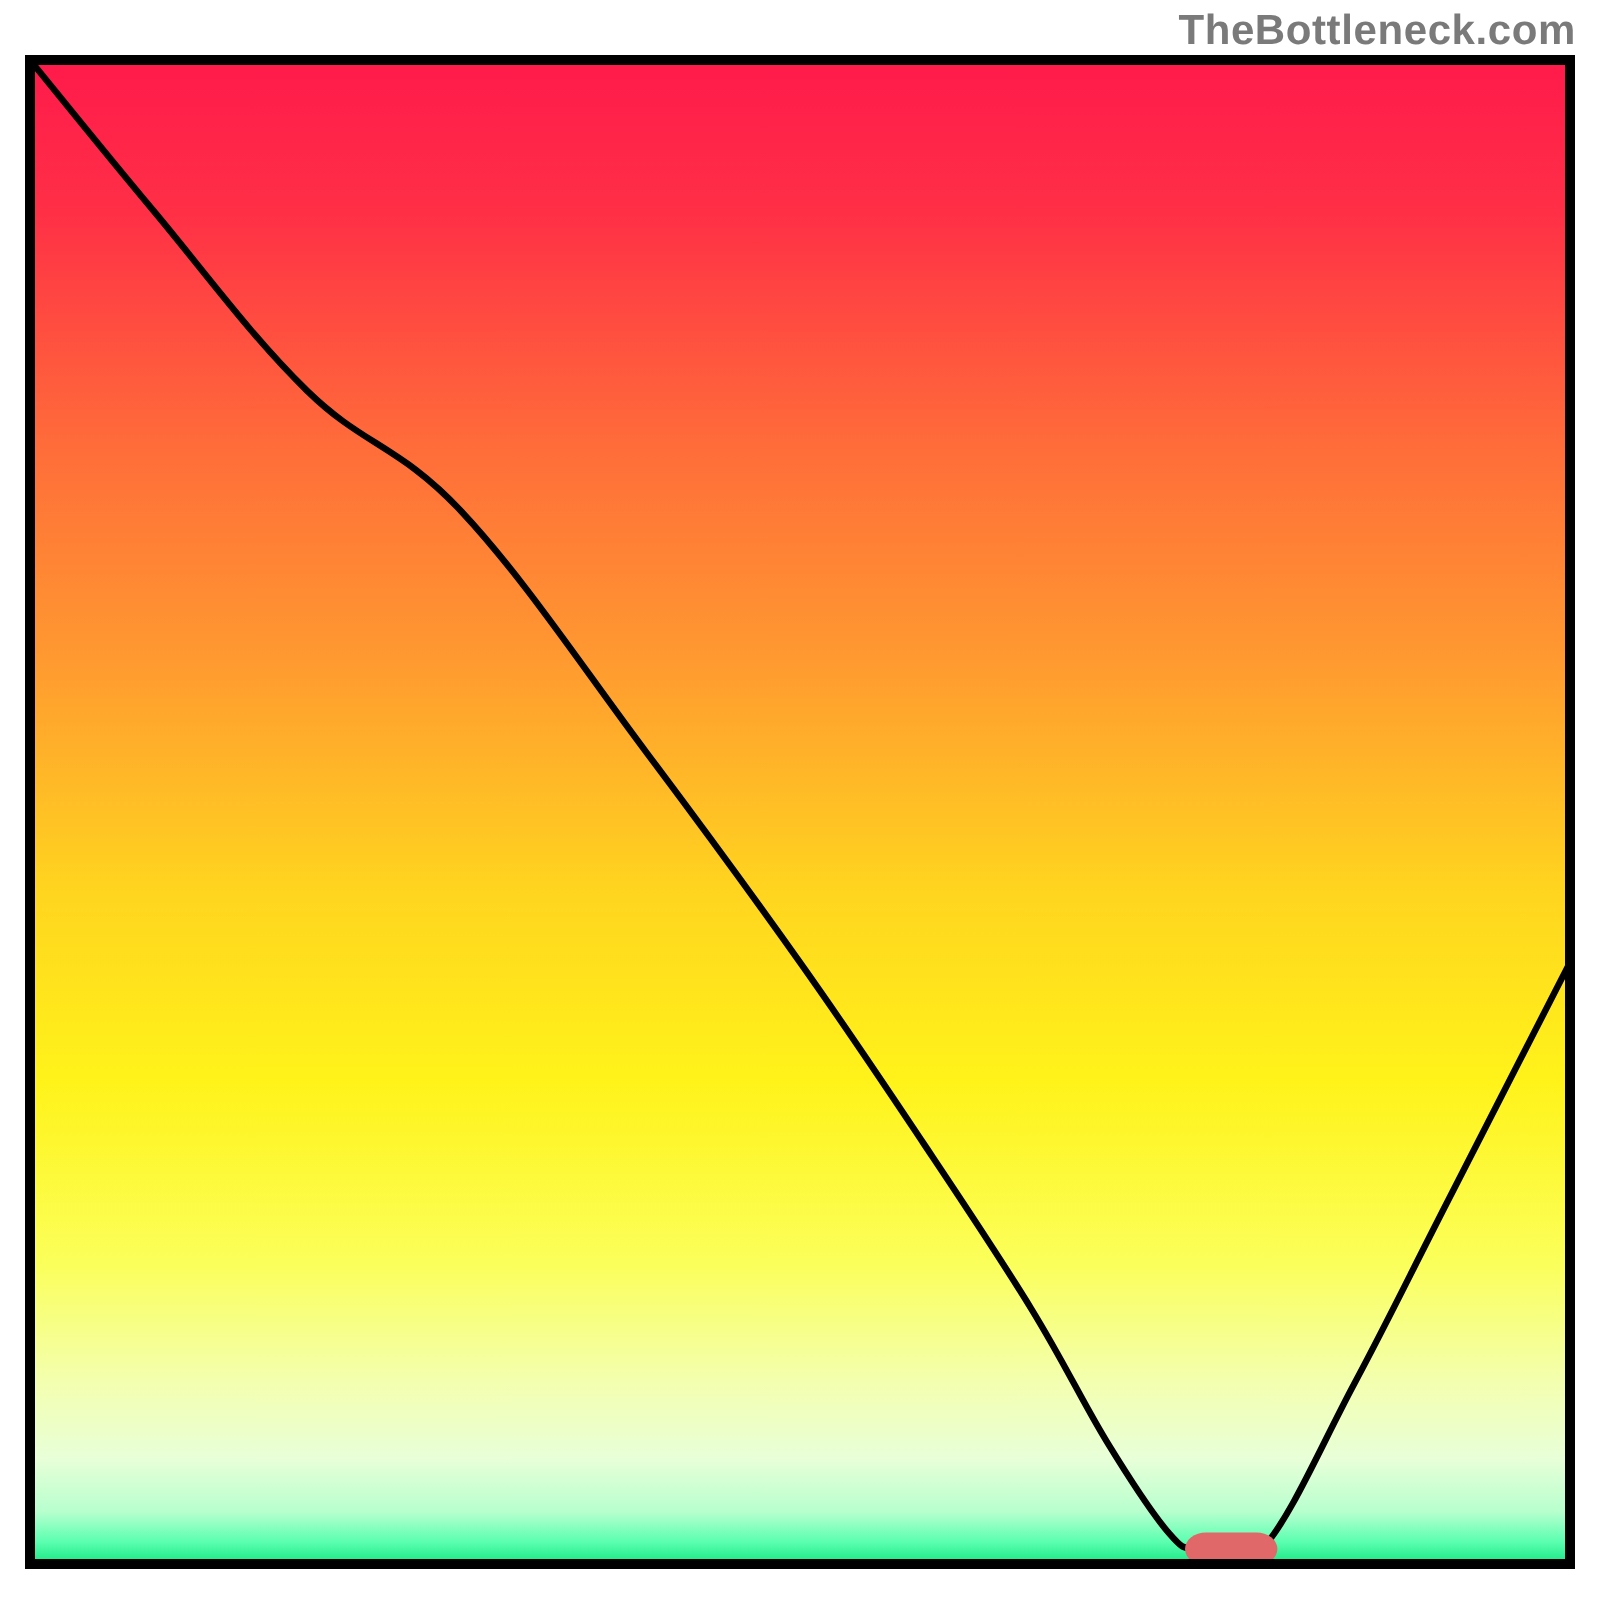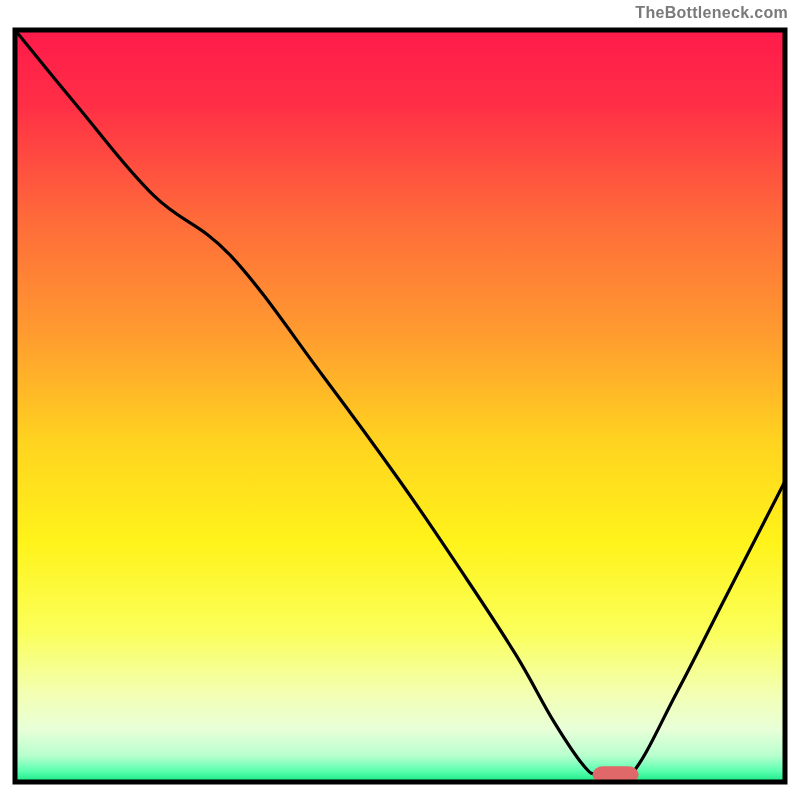--- a/index.html
+++ b/index.html
@@ -13,21 +13,21 @@
   }
   .wrap {
     position: relative;
     width: 800px;
     height: 800px;
   }
   .watermark {
     position: absolute;
     top: 4px;
     right: 12px;
-    font-size: 16px;
+    font-size: 21px;
     font-weight: 600;
     color: #7a7a7a;
     letter-spacing: 0.3px;
     z-index: 5;
   }
   .chart {
     position: absolute;
     left: 0;
     top: 0;
     width: 800px;

